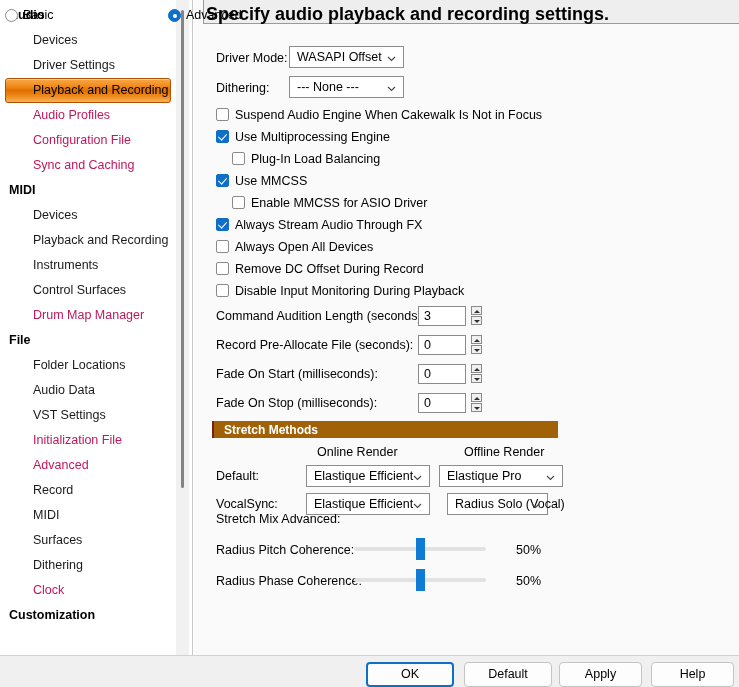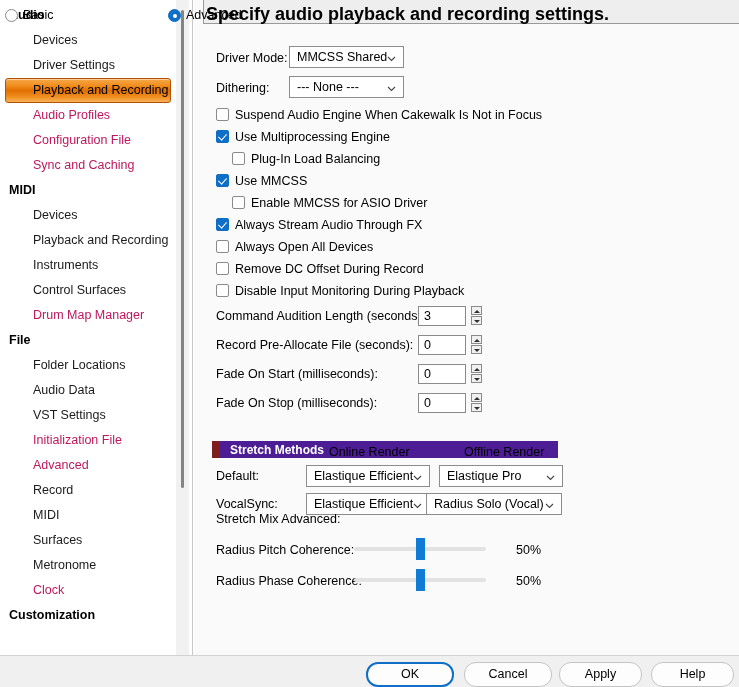--- a/index.html
+++ b/index.html
@@ -221,24 +221,23 @@
     border-right: 3px solid transparent;
   }
   .spin-btns .sb.up::after { border-bottom: 3.5px solid #303030; }
   .spin-btns .sb.dn::after { border-top: 3.5px solid #303030; }
 
   
   #stretch-group {
     position: absolute;
     left: 18px; top: 396px;
     width: 346px; height: 17px;
-    background: #4c1d95;
-    border-left: 8px solid #7f1d1d;
-    box-sizing: border-box;
-    margin-top: 20px;
+    background: #a16207;
+    border-left: 2px solid #7f1d1d;
+    box-sizing: border-box;
   }
   #stretch-group-title {
     position: absolute;
     left: 10px; top: 2px;
     font-size: 12px;
     font-weight: bold;
     color: #ffffff;
     white-space: nowrap;
   }
   .col-header {
@@ -309,21 +308,21 @@
     font-size: 12.5px;
     color: #000;
     line-height: 16px;
   }
   .dlg-btn {
     position: absolute;
     top: 662px;
     height: 25px;
     background: #fdfdfd;
     border: 1px solid #c4c4c4;
-    border-radius: 12px;
+    border-radius: 4px;
     box-sizing: border-box;
     font-size: 12.5px;
     color: #000;
     text-align: center;
     line-height: 23px;
     cursor: default;
   }
   .dlg-btn.primary {
     border: 2px solid #0f6fc6;
     line-height: 21px;
@@ -351,38 +350,38 @@
         <div class="nav-item link">Drum Map Manager</div>
         <div class="nav-group">File</div>
         <div class="nav-item">Folder Locations</div>
         <div class="nav-item">Audio Data</div>
         <div class="nav-item">VST Settings</div>
         <div class="nav-item link">Initialization File</div>
         <div class="nav-item link">Advanced</div>
         <div class="nav-item">Record</div>
         <div class="nav-item">MIDI</div>
         <div class="nav-item">Surfaces</div>
-        <div class="nav-item">Metronome</div>
+        <div class="nav-item">Dithering</div>
         <div class="nav-item link">Clock</div>
         <div class="nav-group">Customization</div>
       </div>
     <div id="sidebar-scrollbar"></div>
     <div id="sidebar-scroll-thumb"></div>
   </div>
 
   <div id="content-panel">
 
     <div id="content-header"></div>
     <div id="content-header-text">Specify audio playback and recording settings.</div>
 
     <div id="content-body">
 
       <div class="field-label" style="left:22px; top:26px;">Driver Mode:</div>
       <div class="combo" style="left:95px; top:21px; width:115px;">
-        <span class="combo-text">MMCSS Shared</span>
+        <span class="combo-text">WASAPI Offset</span>
         <span class="chev">
           <svg width="9" height="9" viewBox="0 0 9 9">
               <path d="M1 3 L4.5 6.5 L8 3" stroke="#444" stroke-width="1.1" fill="none"></path>
             </svg>
         </span>
       </div>
 
       <div class="field-label" style="left:22px; top:56px;">Dithering:</div>
       <div class="combo" style="left:95px; top:51px; width:115px;">
         <span class="combo-text">--- None ---</span>
@@ -463,21 +462,21 @@
           </div>
           <div class="spin-btns" style="left: 277px; top: 368px;">
             <span class="sb up"></span>
             <span class="sb dn"></span>
           </div>
         </div>
 
       <div id="stretch-group">
         <span id="stretch-group-title">Stretch Methods</span>
       </div>
-      <div class="col-header" style="left:135px; top:420px;">Online Render</div>
+      <div class="col-header" style="left:123px; top:420px;">Online Render</div>
       <div class="col-header" style="left:270px; top:420px;">Offline Render</div>
 
       <div id="stretch-rows">
           <div class="field-label" style="left: 22px; top: 444px;">Default:</div>
           <div class="combo" style="left: 112px; top: 440px; width: 124px;">
             <span class="combo-text">Elastique Efficient</span>
             <span class="chev">
               <svg width="9" height="9" viewBox="0 0 9 9">
                 <path d="M1 3 L4.5 6.5 L8 3" stroke="#444" stroke-width="1.1" fill="none"></path>
               </svg>
@@ -493,21 +492,21 @@
           </div>
           <div class="field-label" style="left: 22px; top: 472px;">VocalSync:</div>
           <div class="combo" style="left: 112px; top: 468px; width: 124px;">
             <span class="combo-text">Elastique Efficient</span>
             <span class="chev">
               <svg width="9" height="9" viewBox="0 0 9 9">
                 <path d="M1 3 L4.5 6.5 L8 3" stroke="#444" stroke-width="1.1" fill="none"></path>
               </svg>
             </span>
           </div>
-          <div class="combo" style="left: 232px; top: 468px; width: 136px;">
+          <div class="combo" style="left: 253px; top: 468px; width: 101px;">
             <span class="combo-text">Radius Solo (Vocal)</span>
             <span class="chev">
               <svg width="9" height="9" viewBox="0 0 9 9">
                 <path d="M1 3 L4.5 6.5 L8 3" stroke="#444" stroke-width="1.1" fill="none"></path>
               </svg>
             </span>
           </div>
         </div>
 
       <div class="field-label" style="left:22px; top:487px;">Stretch Mix Advanced:</div>
@@ -531,17 +530,17 @@
   <div class="radio-row" style="left:5px;">
     <span class="radio"></span>
     <span class="radio-label">Basic</span>
   </div>
   <div class="radio-row" style="left:168px;">
     <span class="radio on"></span>
     <span class="radio-label">Advanced</span>
   </div>
 
   <div class="dlg-btn primary" style="left:366px; width:88px;">OK</div>
-  <div class="dlg-btn" style="left:464px; width:88px;">Cancel</div>
+  <div class="dlg-btn" style="left:464px; width:88px;">Default</div>
   <div class="dlg-btn" style="left:559px; width:83px;">Apply</div>
   <div class="dlg-btn" style="left:651px; width:83px;">Help</div>
 
 </div>
 
 </body></html>

